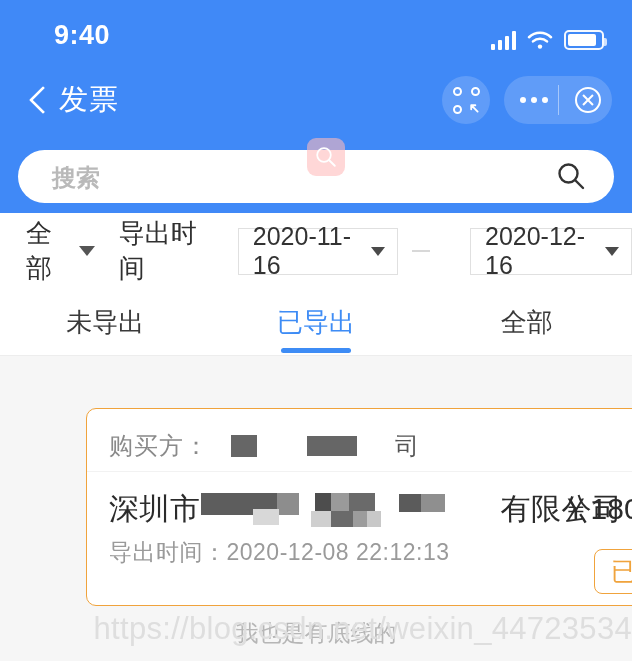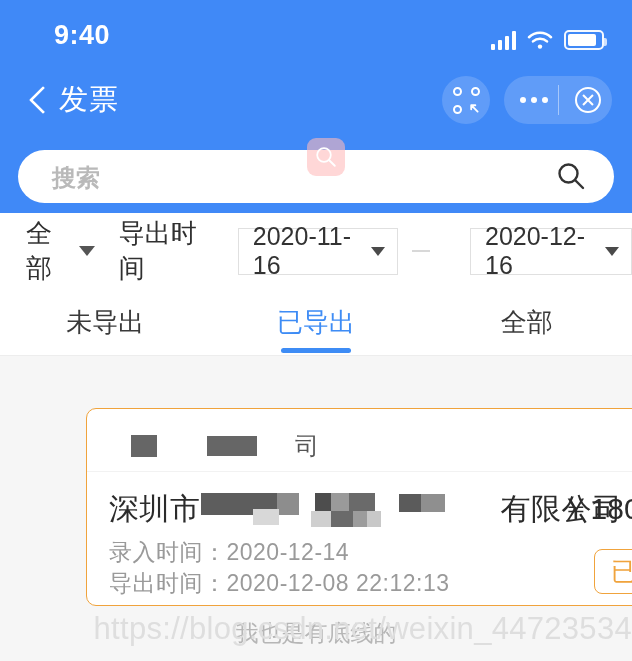--- a/index.html
+++ b/index.html
@@ -333,20 +333,21 @@
   <div class="tab">未导出</div>
   <div class="tab active">已导出</div>
   <div class="tab">全部</div>
 </div>
 
 <div class="content">
 
   <div class="card">
 
     <div class="card-row1">
+      <span class="lbl-buyer">购买方：</span>
       <span class="blk b1"></span>
       <span class="blk b2"></span>
       <span class="sitxt">司</span>
     </div>
 
     <div class="card-div"></div>
 
     <div class="card-row2">
       <span class="cname">深圳市</span>
       <span class="mosaic" style="width:300px;">
@@ -363,23 +364,20 @@
         <i style="left:198px;top:5px;width:22px;height:18px;background:#5b5b5b;"></i>
         <i style="left:220px;top:5px;width:24px;height:18px;background:#8f8f8f;"></i>
       </span>
       <span class="cname">有限公司</span>
     </div>
 
     <div class="amount">￥1800.00</div>
 
     <div class="card-times">
       <div class="trow">
-        <b>录入时间：</b><span>2020-12-14</span>
-      </div>
-      <div class="trow">
         <b>导出时间：</b><span>2020-12-08 22:12:13</span>
       </div>
     </div>
 
     <div class="badge">已导出</div>
   </div>
 
   <div class="footer-note">我也是有底线的</div>
   <div class="watermark">https://blog.csdn.net/weixin_44723534</div>
 </div>

